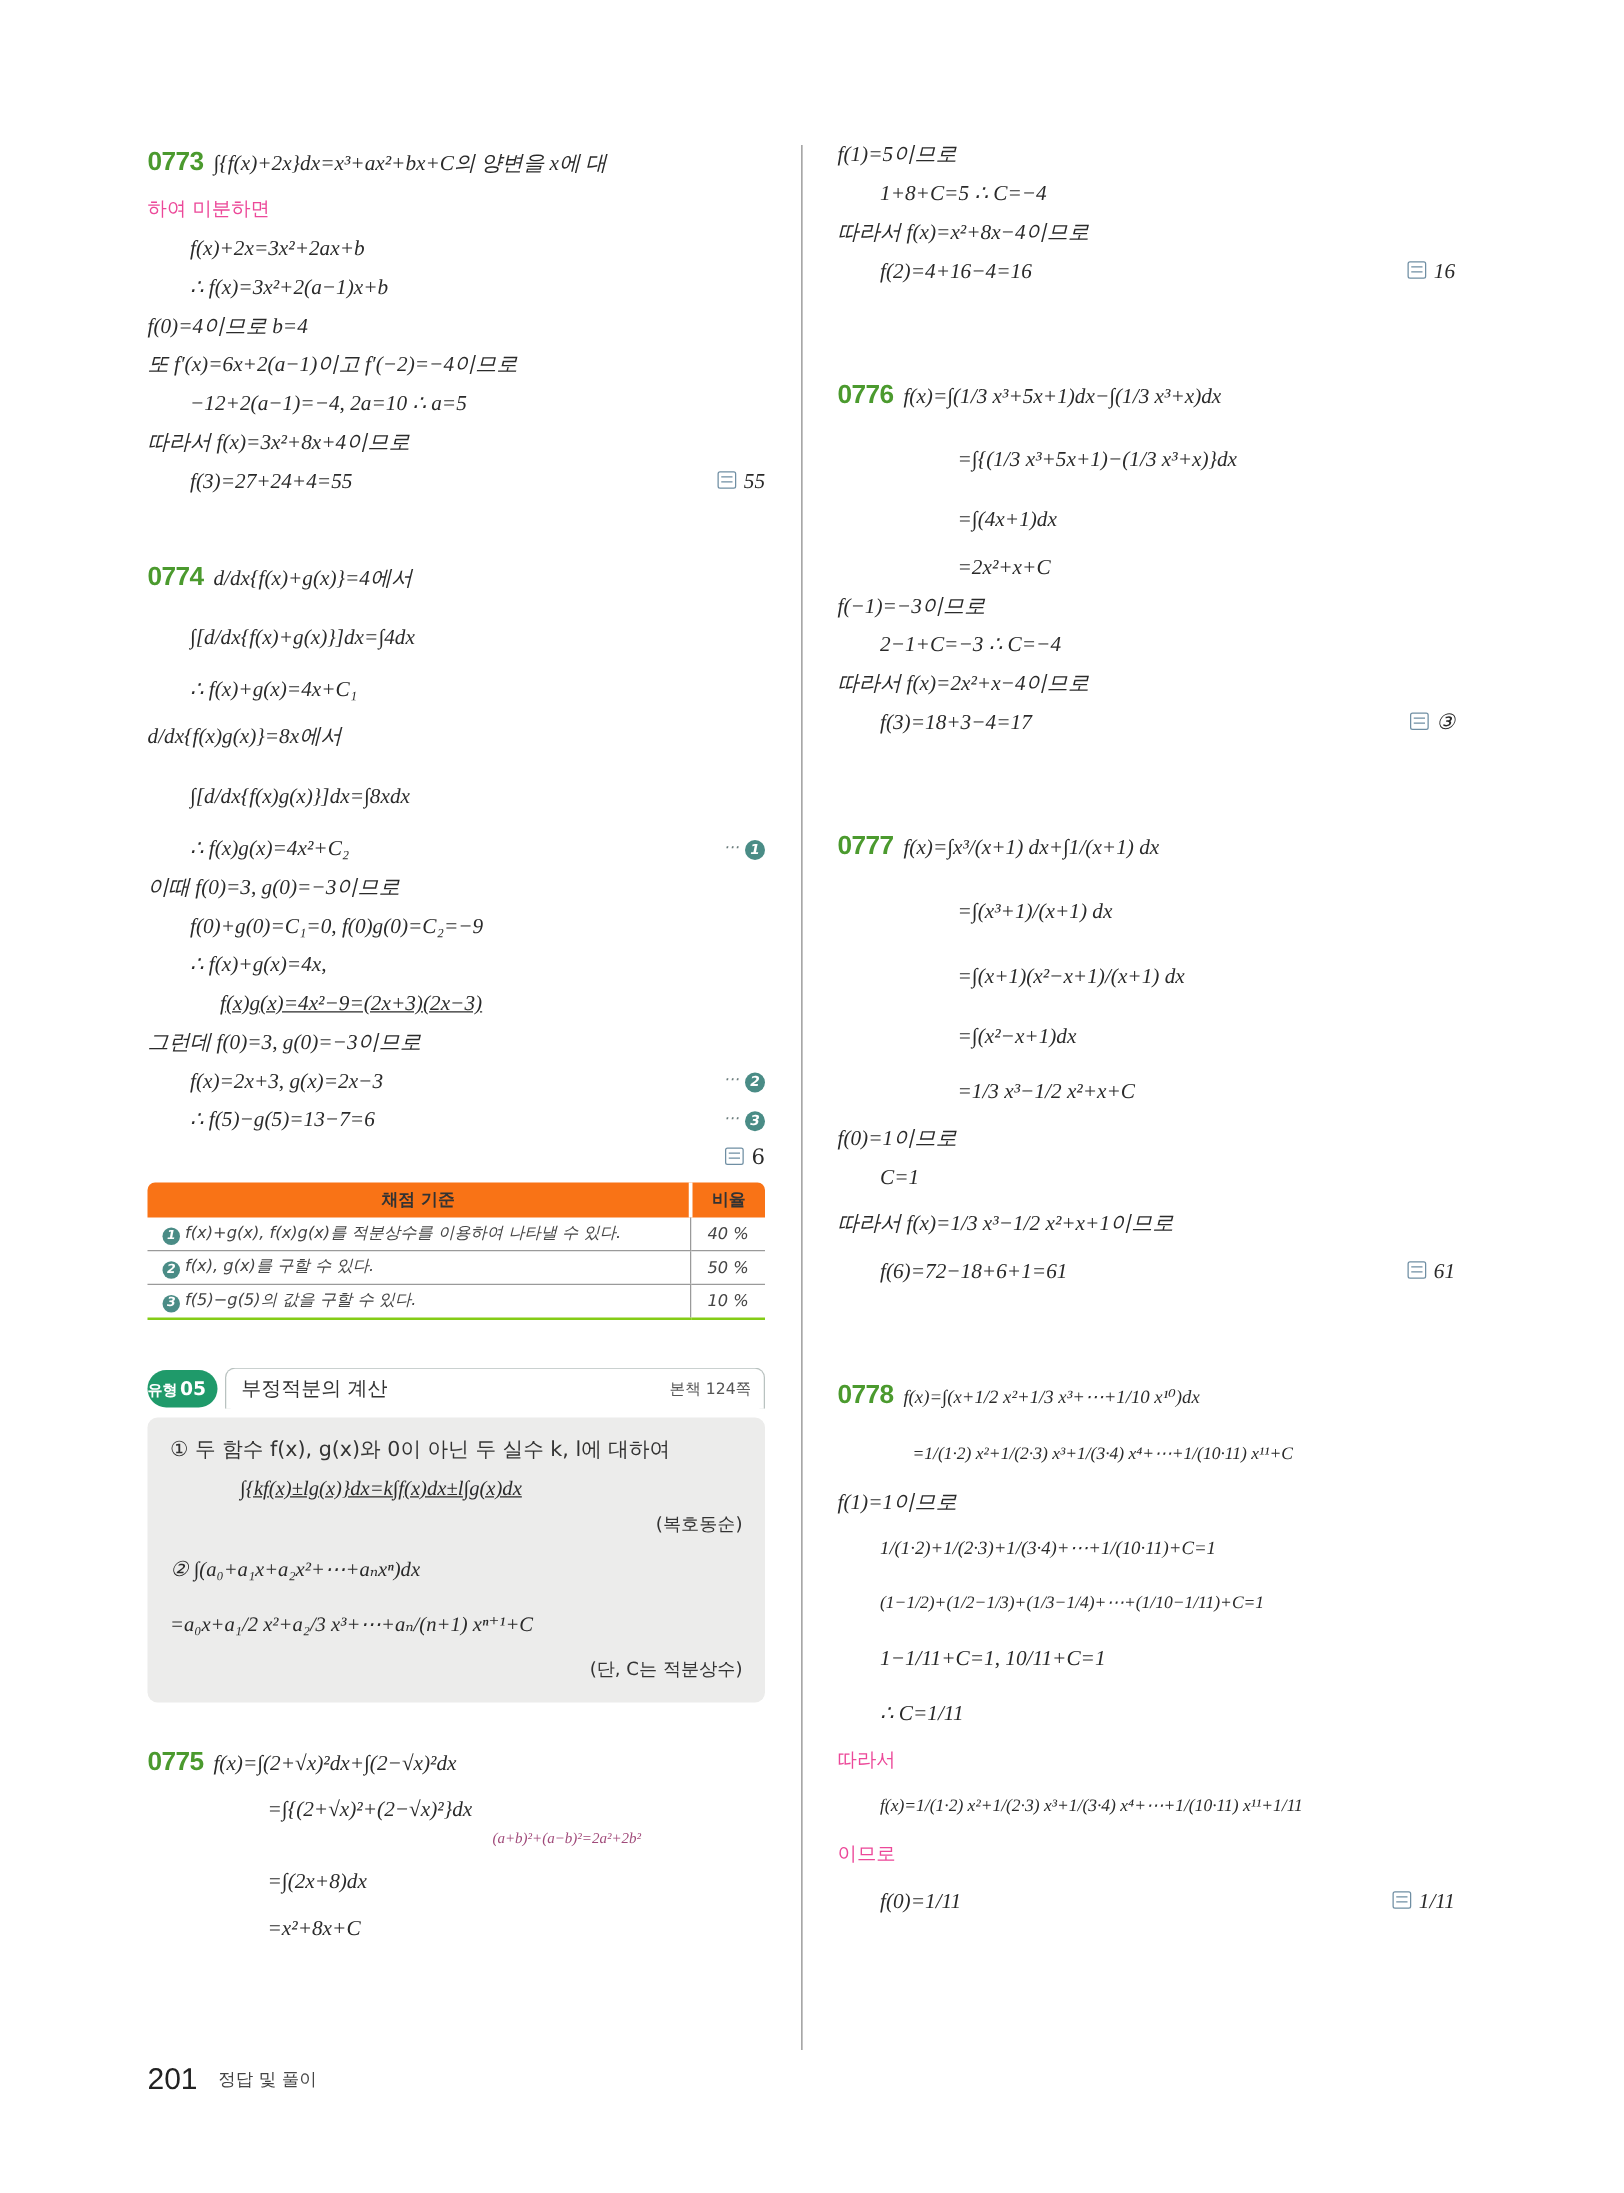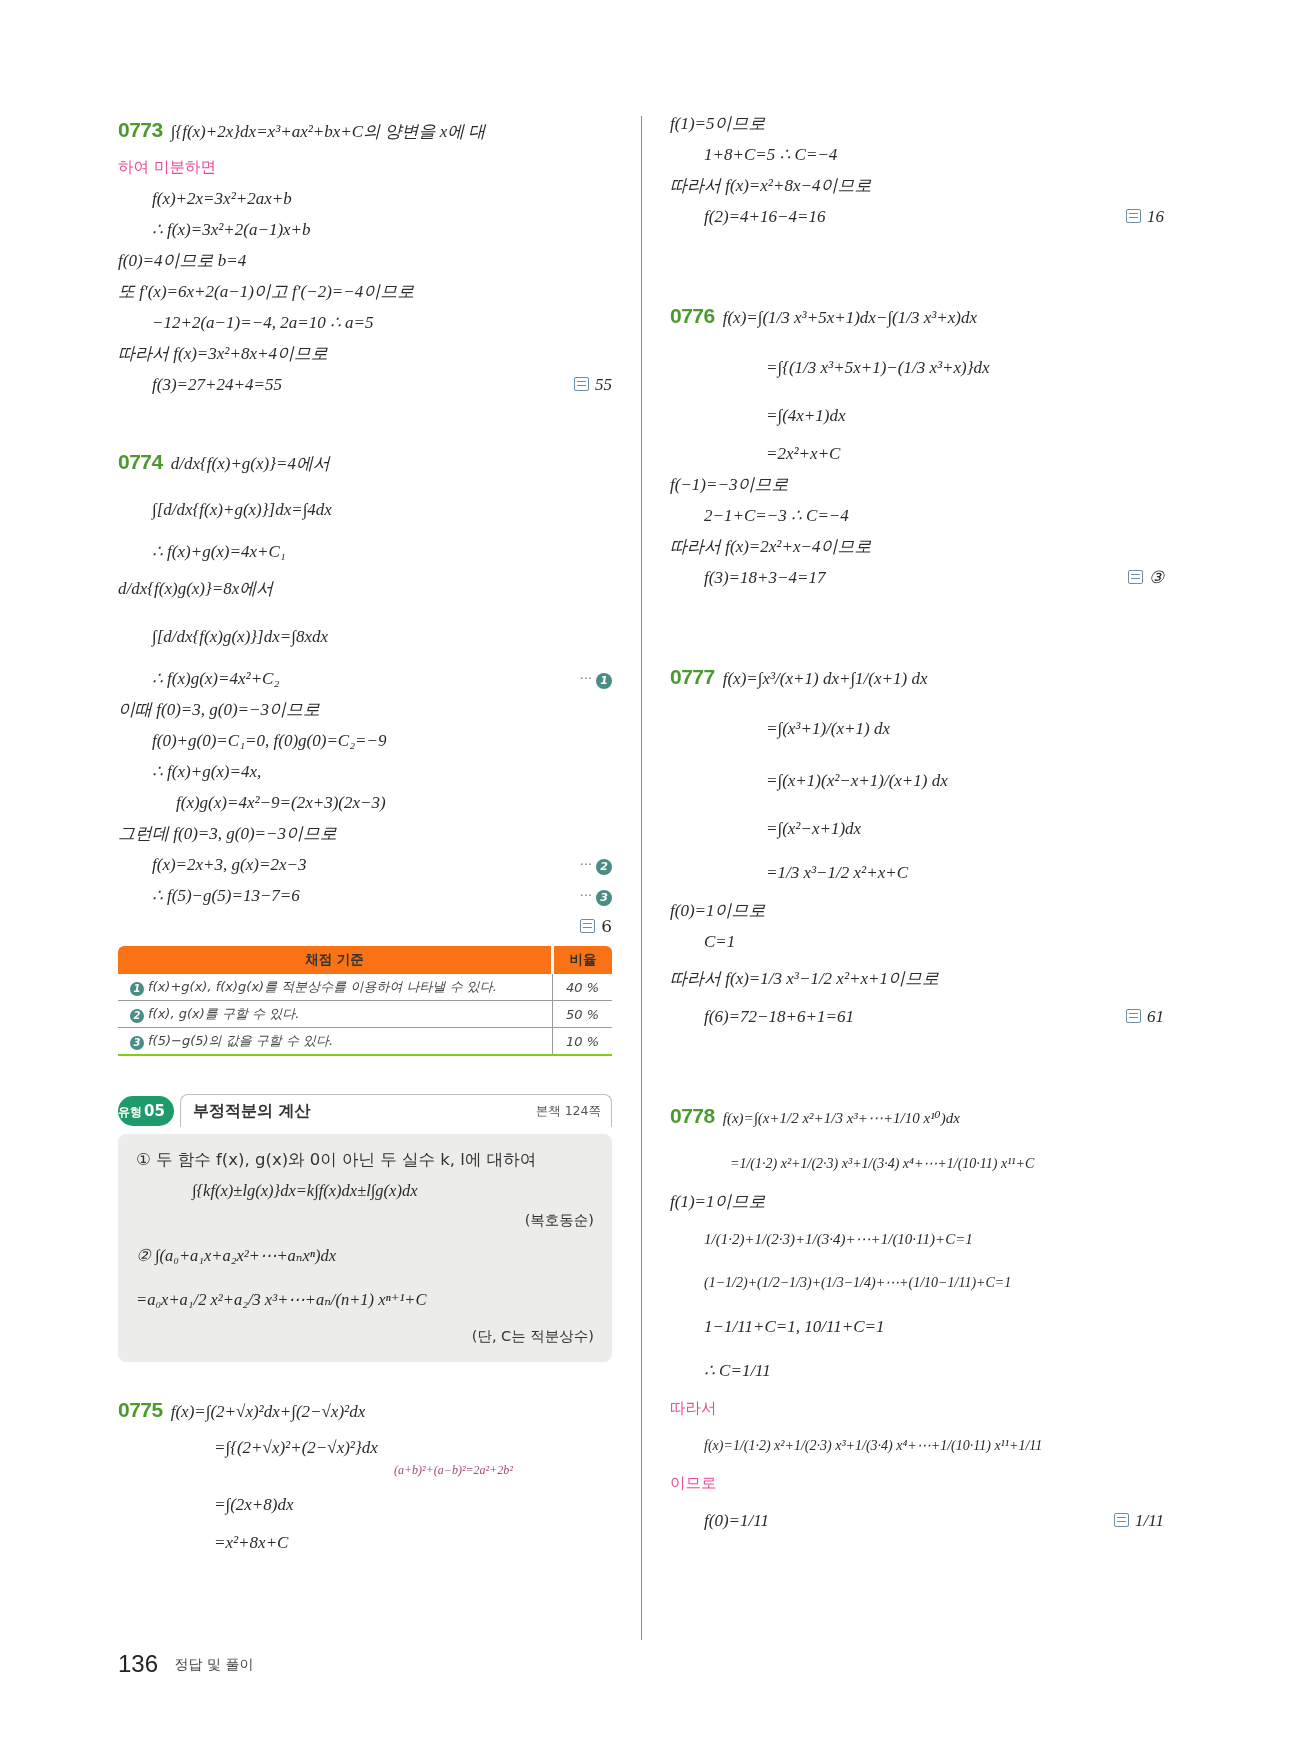--- a/index.html
+++ b/index.html
@@ -6,21 +6,21 @@
   body{width:1299px;height:1754px;position:relative;overflow:hidden;
        font-family:"DejaVu Serif","Liberation Serif",serif;color:#2a2a2a;}
   .col{position:absolute;top:108px;}
   .col.left{left:118px;width:494px;}
   .col.right{left:670px;width:494px;}
   .divider{position:absolute;left:641px;top:116px;width:1px;height:1524px;background:#8a8a8a;}
   .line{position:relative;height:31px;line-height:31px;font-size:17px;white-space:nowrap;}
   .line.tall{height:44px;line-height:44px;}
   .line.xtall{height:52px;line-height:52px;}
   .ind1{padding-left:34px;}
-  .ind2{padding-left:58px;}
+  .ind2{padding-left:58px;text-decoration:underline;}
   .ind3{padding-left:96px;}
   .m{font-family:"Liberation Serif","DejaVu Serif",serif;font-style:italic;}
   .kr{font-family:"DejaVu Sans","Liberation Sans",sans-serif;font-size:15.5px;color:#ec4899;}
   .pnum{font-family:"Liberation Sans","DejaVu Sans",sans-serif;font-weight:bold;color:#4b9a2e;font-size:21px;margin-right:8px;letter-spacing:-0.5px;}
   .answer{position:absolute;right:0;top:0;font-size:17px;}
   .ans-icon{display:inline-block;width:13px;height:12px;border:1.5px solid #6f8ea3;border-radius:2px;margin-right:6px;vertical-align:-1px;position:relative;}
   .ans-icon:before{content:"";position:absolute;left:2px;right:2px;top:3px;height:1px;background:#6f8ea3;}
   .ans-icon:after{content:"";position:absolute;left:2px;right:2px;top:7px;height:1px;background:#6f8ea3;}
   .step{position:absolute;right:0;top:0;font-size:13px;color:#6b7b7b;font-family:"DejaVu Sans",sans-serif;}
   .step .circ{display:inline-block;width:16px;height:16px;border-radius:50%;background:#4a8c86;color:#fff;font-size:11px;line-height:16px;text-align:center;font-weight:bold;margin-left:4px;vertical-align:-1px;}
@@ -35,21 +35,21 @@
   table.grade th.c2{border-radius:0 6px 0 0;width:56px;border-left:3px solid #fff;}
   table.grade td{border-bottom:1.5px solid #9a9a9a;padding:4px 6px 4px 12px;line-height:17px;font-style:italic;}
   table.grade td.pct{border-left:1.5px solid #9a9a9a;text-align:center;padding:4px 0;width:56px;}
   table.grade tr.last td{border-bottom:2px solid #84cc16;}
   .tc{display:inline-block;width:14px;height:14px;border-radius:50%;background:#4a8c86;color:#fff;font-size:10px;line-height:14px;text-align:center;font-weight:bold;margin-right:4px;vertical-align:-1px;}
   
   .type-head{position:relative;height:34px;margin-top:38px;}
   .type-badge{position:absolute;left:0;top:2px;width:56px;height:30px;border-radius:15px;background:#1f9a6a;color:#fff;font-family:"DejaVu Sans",sans-serif;font-weight:bold;font-size:15px;line-height:30px;text-align:left;}
   .type-badge small{font-size:12px;margin-right:2px;}
   .type-box{position:absolute;left:62px;right:0;top:0;height:32px;border:1.5px solid #b9c2c0;border-bottom:none;border-radius:8px 8px 0 0;}
-  .type-title{position:absolute;left:12px;top:0;line-height:32px;font-family:"DejaVu Sans",sans-serif;font-weight:bold;font-size:16px;color:#333;}
+  .type-title{position:absolute;left:12px;top:0;line-height:32px;font-family:"DejaVu Sans",sans-serif;font-weight:normal;font-size:16px;color:#333;}
   .type-ref{position:absolute;right:10px;top:0;line-height:32px;font-family:"DejaVu Sans",sans-serif;font-size:12.5px;color:#555;}
   .formula-box{background:#ececeb;border-radius:8px;padding:10px 18px 12px 18px;margin-top:6px;}
   .formula-box .line{font-size:16.5px;}
   .right-note{text-align:right;font-family:"DejaVu Sans",sans-serif;font-size:14.5px;color:#333;height:28px;line-height:28px;}
   .fkr{font-family:"DejaVu Sans",sans-serif;font-size:15px;color:#333;}
   
   .footer{position:absolute;left:118px;top:1650px;font-family:"Liberation Sans","DejaVu Sans",sans-serif;}
   .footer .pg{font-size:24px;color:#222;margin-right:12px;}
   .footer .sec{font-size:14px;color:#444;font-family:"DejaVu Sans",sans-serif;vertical-align:3px;}
 </style>
@@ -214,15 +214,15 @@
     <div class="line tall ind1 m" style="font-size:14px">f(x)=1/(1·2) x²+1/(2·3) x³+1/(3·4) x⁴+⋯+1/(10·11) x¹¹+1/11</div>
     <div class="line kr">이므로</div>
     <div class="line tall ind1 m">
       <span>f(0)=1/11</span>
       <span class="answer"><span class="ans-icon"></span><span>1/11</span></span>
     </div>
   </div>
 </div>
 
 <div class="footer">
-  <span class="pg">136</span>
+  <span class="pg">201</span>
   <span class="sec">정답 및 풀이</span>
 </div>
 
 </body></html>

